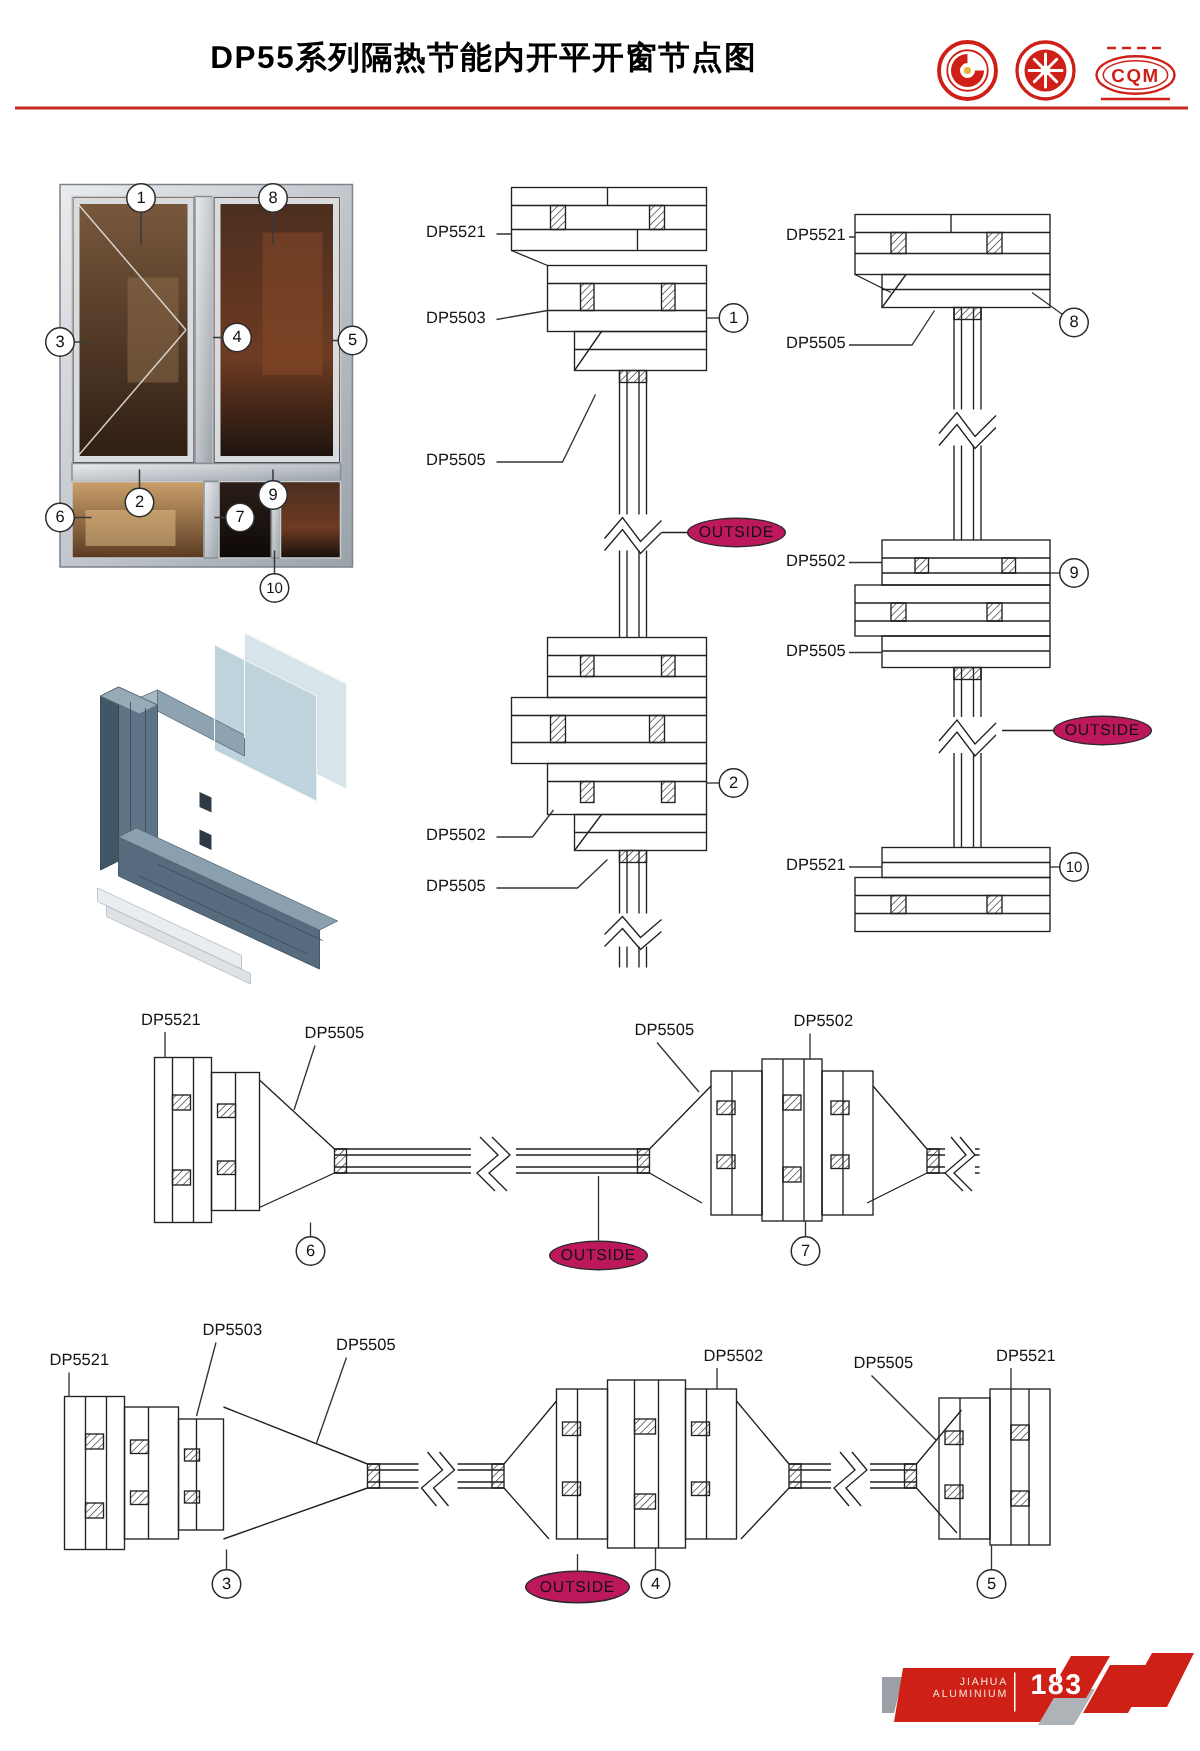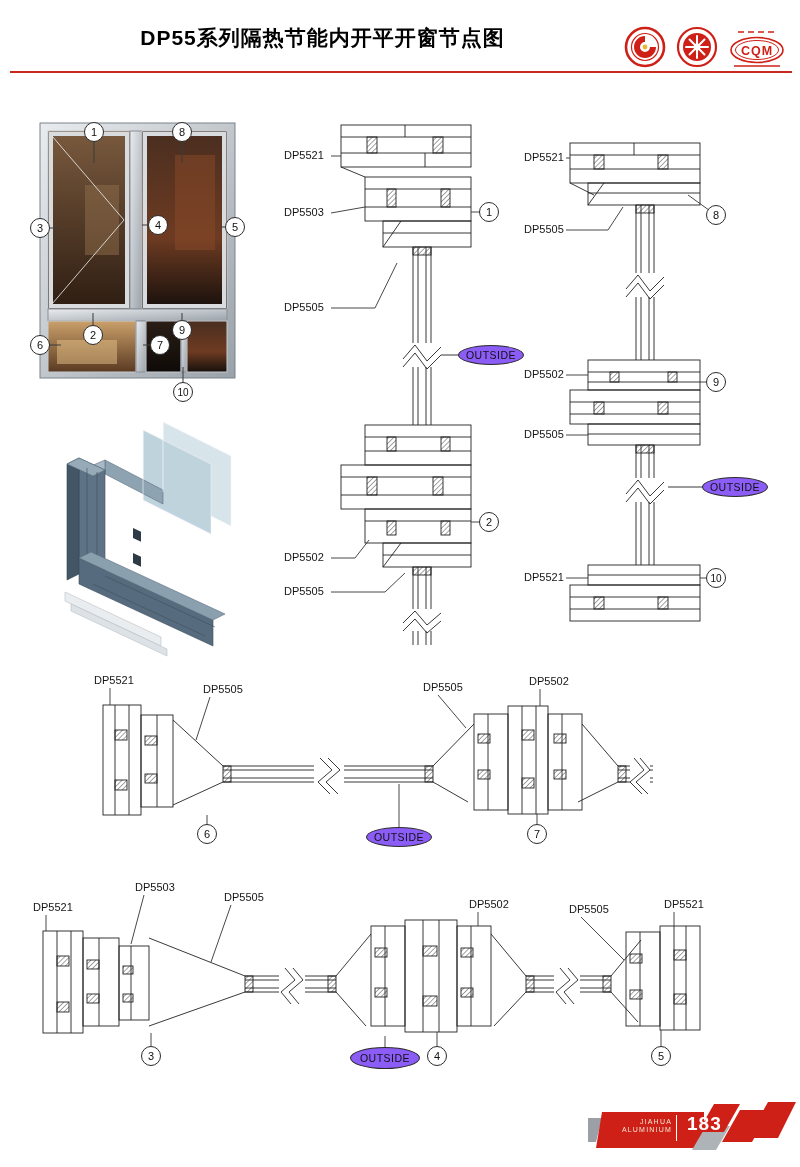--- a/index.html
+++ b/index.html
@@ -15,21 +15,21 @@
   .header-rule{position:absolute;left:10px;right:8px;top:71px;height:2px;background:#c8281e;}
   .logos{position:absolute;top:26px;right:14px;display:flex;gap:10px;align-items:center;}
   
   .plabel{position:absolute;font-size:11px;color:#151515;white-space:nowrap;z-index:4;background:transparent;}
   .callout{
     position:absolute;width:20px;height:20px;border:1.2px solid #2b2b2b;border-radius:50%;
     background:#fff;display:flex;align-items:center;justify-content:center;
     font-size:11px;color:#111;z-index:5;box-sizing:border-box;
   }
   .oval{
-    position:absolute;border:1.2px solid #2b2b2b;border-radius:50%;background:#8b5cf6;
+    position:absolute;border:1.2px solid #2b2b2b;border-radius:50%;background:#be185d;
     display:flex;align-items:center;justify-content:center;font-size:10.5px;
     letter-spacing:.5px;color:#111;z-index:5;box-sizing:border-box;
   }
   svg{display:block;}
   
   .f-brand{position:absolute;left:600px;top:1118px;width:72px;text-align:right;
     color:#f0e7d6;font-size:7px;letter-spacing:1.2px;line-height:8px;z-index:6;}
   .f-div{position:absolute;left:676px;top:1115px;width:1px;height:26px;background:#fff;z-index:6;}
   .f-num{position:absolute;left:687px;top:1113px;color:#fff;font-size:19px;font-weight:bold;
     letter-spacing:1px;z-index:6;}

